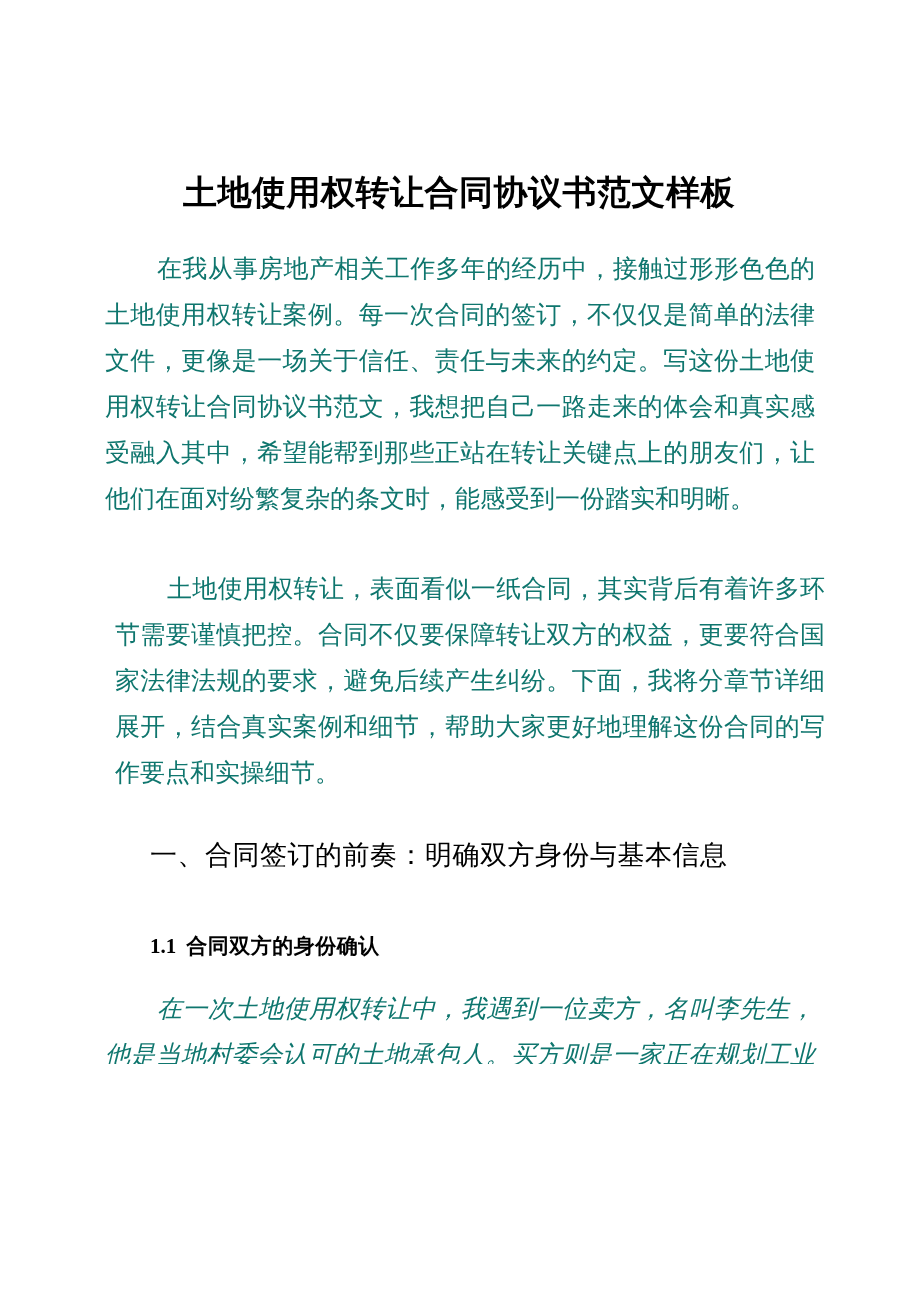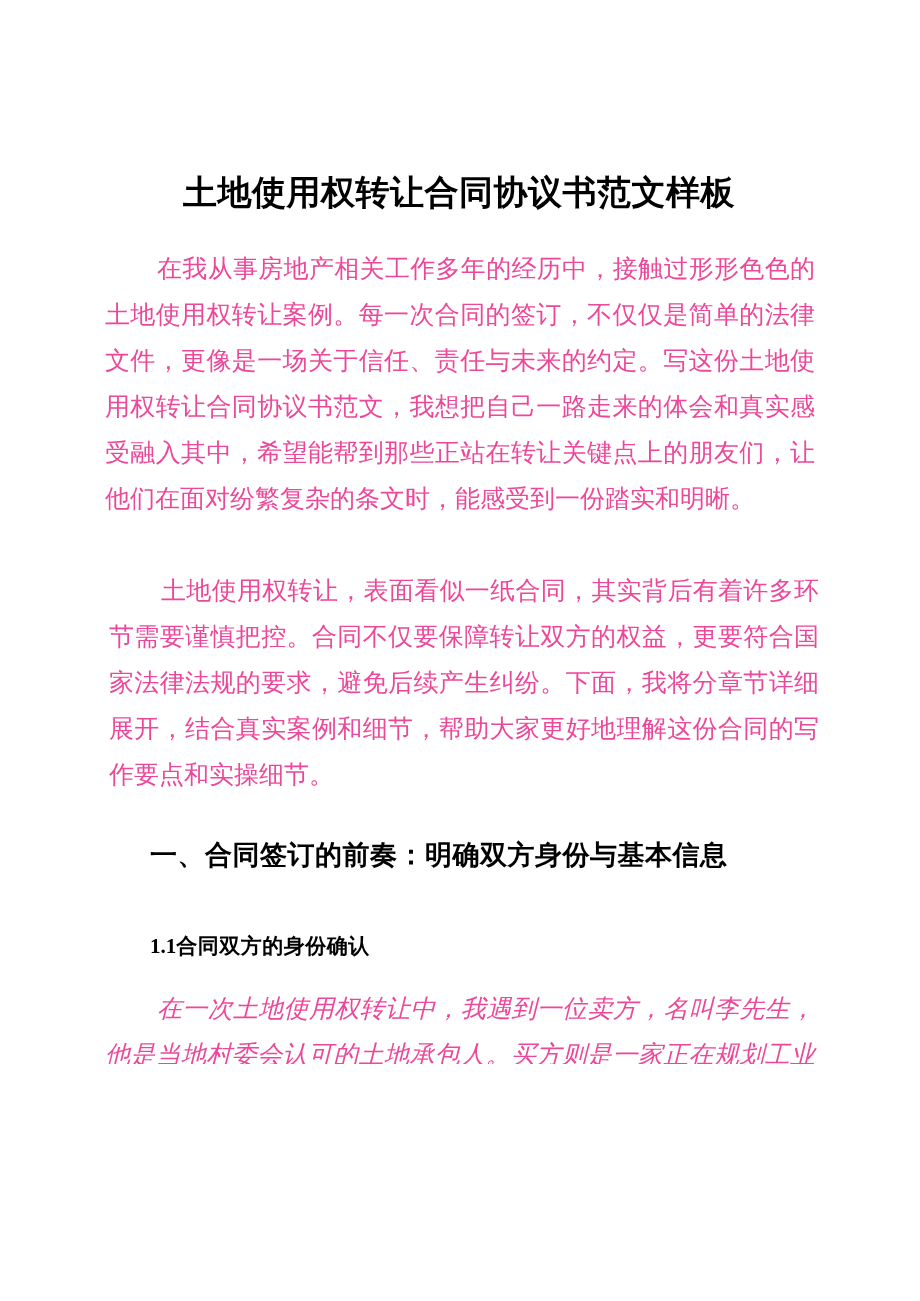--- a/index.html
+++ b/index.html
@@ -35,34 +35,34 @@
     left: 78px;
     top: 172px;
     white-space: nowrap;
     letter-spacing: 0.5px;
   }
 
   .para {
     font-family: "Liberation Serif", "DejaVu Serif", serif;
     font-size: 25px;
     line-height: 46px;
-    color: #ec4899;
+    color: #0f766e;
     text-align: justify;
     text-justify: inter-ideograph;
     text-indent: 52px;
     margin: 0;
   }
 
   .para.p1 { position: absolute; left: 0; top: 246px; width: 710px; }
-  .para.p2 { position: absolute; left: 4px; top: 568px; width: 710px; }
+  .para.p2 { position: absolute; left: 10px; top: 568px; width: 710px; font-family: Liberation Mono, monospace; }
   .para.p3 { position: absolute; left: 0; top: 986px; width: 710px; font-style: italic; }
 
   .h1 {
     font-family: "Liberation Sans", "DejaVu Sans", sans-serif;
-    font-weight: bold;
+    font-weight: normal;
     font-size: 27px;
     line-height: 34px;
     color: #000000;
     margin: 0;
     position: absolute;
     left: 45px;
     top: 838px;
     white-space: nowrap;
     letter-spacing: 0.5px;
   }
@@ -78,21 +78,21 @@
   .h2 .num {
     font-family: "Liberation Serif", "DejaVu Serif", serif;
     font-weight: bold;
     font-size: 21px;
     text-align: center;
   }
   .h2 .h2text {
     font-family: Liberation Serif, serif;
     font-weight: bold;
     font-size: 21px;
-    margin-left: 0;
+    margin-left: 10px;
     letter-spacing: 0.5px;
   }
 </style>
 </head>
 <body>
 
 <div class="page">
   <div class="content">
 
     <h1 class="doc-title">土地使用权转让合同协议书范文样板</h1>

